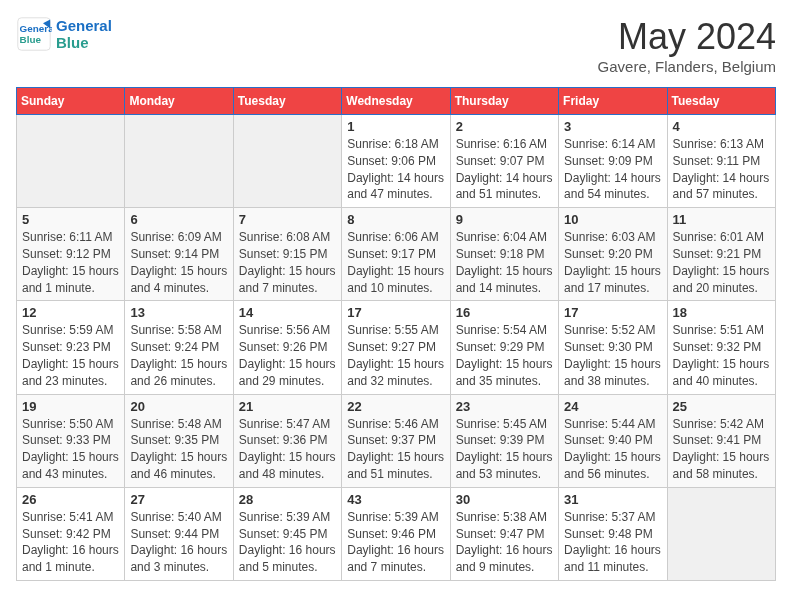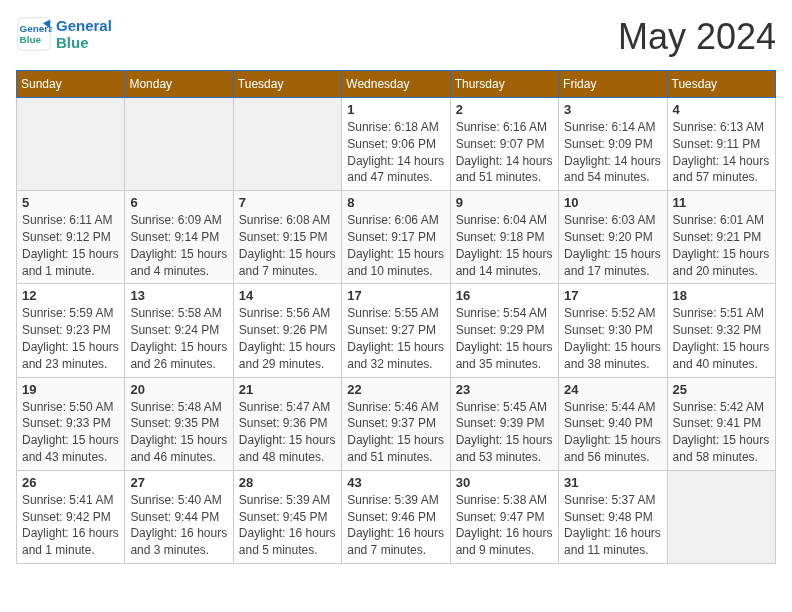--- a/index.html
+++ b/index.html
@@ -36,24 +36,24 @@
     .location {
       font-size: 15px;
       color: #555;
     }
     table {
       width: 100%;
       border-collapse: collapse;
       table-layout: fixed;
     }
     th {
-      background-color: #a16207;
+      background-color: #ef4444;
       color: #fff;
       font-size: 12px;
-      font-weight: normal;
+      font-weight: bold;
       padding: 6px 4px;
       text-align: left;
       border: 1px solid #2a6ec7;
     }
     td {
       border: 1px solid #ccc;
       vertical-align: top;
       padding: 4px 5px;
       min-height: 80px;
       height: 85px;
@@ -91,20 +91,21 @@
       <text x="4" y="30" font-size="11" font-weight="bold" fill="#2a9d8f" font-family="Arial">Blue</text>
       <polygon points="30,8 38,4 38,14" fill="#1a6fc4"></polygon>
     </svg>
     <div>
       <div style="font-size:15px; font-weight:bold; color:#1a6fc4;">General</div>
       <div style="font-size:15px; font-weight:bold; color:#2a9d8f;">Blue</div>
     </div>
   </div>
   <div class="title-block">
     <div class="month-title">May 2024</div>
+    <div class="location">Gavere, Flanders, Belgium</div>
   </div>
 </div>
 
 <table>
   <thead>
     <tr>
     <th>Sunday</th>
         <th>Monday</th>
         <th>Tuesday</th>
         <th>Wednesday</th>

